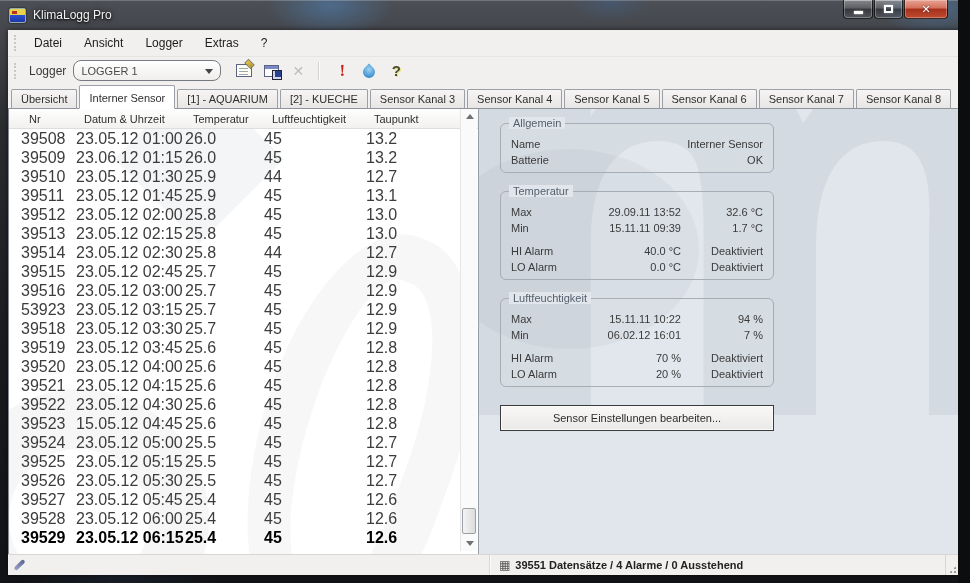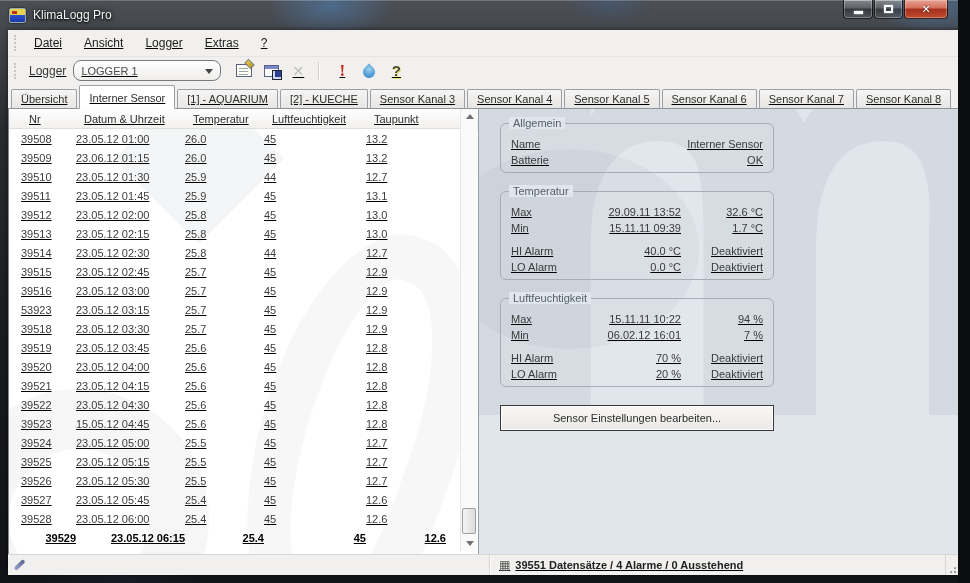--- a/index.html
+++ b/index.html
@@ -26,21 +26,21 @@
     background:linear-gradient(180deg, rgba(255,255,255,.32), rgba(255,255,255,.10) 45%, rgba(0,0,0,.28) 50%, rgba(255,255,255,.06));
     box-shadow: inset 0 0 0 1px rgba(255,255,255,.28); }
   .winbtn.min{ width:30px; } .winbtn.max{ width:29px; }
   .winbtn.close{ width:44px;
     background:linear-gradient(180deg,#e7a294, #d4705a 45%, #a5301c 50%, #c14b2f 100%); }
   .g-min{ width:9px; height:3px; background:#fff; margin-top:7px; box-shadow:0 0 2px rgba(255,255,255,.8);}
   .g-max{ width:9px; height:8px; border:2px solid #fff; box-shadow:0 0 2px rgba(255,255,255,.6);}
   .g-close{ color:#fff; font-size:11px; font-weight:bold; text-shadow:0 0 2px rgba(0,0,0,.7);}
   
   .client{ position:absolute; left:8px; top:30px; width:954px; height:545px; background:#f1f0ee;
-    box-shadow:0 0 5px rgba(0,0,0,.6); display:flex; flex-direction:column;text-decoration:underline; }
+    box-shadow:0 0 5px rgba(0,0,0,.6); display:flex; flex-direction:column; }
   
   .menubar{ height:26px; display:flex; align-items:center; padding-left:6px; position:relative; }
   .grip{ width:3px; height:16px; border-left:2px dotted #c8c7c5; margin-right:6px; }
   .menu-item{ font-size:12px; color:#1c1c1c; padding:4px 11px; cursor:default; }
   
   .toolbar{ height:28px; display:flex; align-items:center; padding-left:6px; border-top:1px solid #e6e5e3; }
   .tb-label{ font-size:12px; color:#3a3a3a; margin:0 7px 0 6px; }
   .combo{ width:148px; height:21px; border:1px solid #767b81; border-radius:8px; background:linear-gradient(180deg,#ffffff,#efeeec);
     display:flex; align-items:center; padding-left:7px; position:relative; font-size:11px; color:#4a4a4a; cursor:pointer;}
   .combo-arrow{ position:absolute; right:7px; top:8px; width:0; height:0; border-left:4px solid transparent; border-right:4px solid transparent; border-top:5px solid #444; }
@@ -65,22 +65,22 @@
   
   .content{ flex:1; display:flex; min-height:0; position:relative; }
   .table-area{ width:470px; background:#ffffff; position:relative; border-left:1px solid #85898f; overflow:hidden; }
   .wm{ position:absolute; pointer-events:none; }
   .wm-d1{ left:130px; top:-10px; width:120px; height:120px; background:rgba(150,156,162,.10); transform:rotate(45deg); }
   .wm-d2{ left:-60px; top:280px; width:260px; height:260px; border-radius:50%; border:60px solid rgba(150,156,162,.09); }
   .wm-d3{ left:250px; top:120px; width:200px; height:420px; border-radius:45% 55% 40% 60%; border:46px solid rgba(150,156,162,.08); transform:rotate(20deg);}
   .thead{ height:20px; display:flex; padding-left:20px; background:linear-gradient(180deg,#fefefe,#f2f1ef); border-bottom:1px solid #dededc;
     font-size:11px; color:#2f2f2f; align-items:center; position:relative; z-index:2;}
   .tbody{ position:relative; z-index:2; }
-  .trow{ height:19px; display:flex; padding-left:12px; align-items:center; font-size:11px; color:#3c3c3c; cursor:default; }
-  .trow.bold{ font-weight:bold; color:#000;text-align:right; }
+  .trow{ height:19px; display:flex; padding-left:12px; align-items:center; font-size:16px; color:#3c3c3c; cursor:default; }
+  .trow.bold{ font-weight:bold; color:#000; }
   .c0{ width:55px; } .c1{ width:109px; } .c2{ width:79px; } .c3{ width:102px; } .c4{ width:80px; }
   .vscroll{ position:absolute; right:1px; top:0; bottom:3px; width:17px; background:#fafafa; border-left:1px solid #e6e6e6; z-index:5;}
   .sb-btn{ position:absolute; left:0; width:17px; height:15px; display:flex; align-items:center; justify-content:center; cursor:pointer;}
   .sb-up{ top:0; } .sb-down{ bottom:0; }
   .tri-up{ width:0;height:0;border-left:4px solid transparent;border-right:4px solid transparent;border-bottom:5px solid #6e7276;}
   .tri-down{ width:0;height:0;border-left:4px solid transparent;border-right:4px solid transparent;border-top:5px solid #6e7276;}
   .sb-thumb{ position:absolute; left:1px; bottom:17px; width:14px; height:26px; background:linear-gradient(90deg,#f4f4f4,#dcdcdc);
     border:1px solid #9aa0a6; border-radius:2px; cursor:grab;}
   
   .right-panel{ flex:1; background:#e0e6ec; border-left:1px solid #989ea6; position:relative; overflow:hidden; padding:14px 0 0 21px; }

